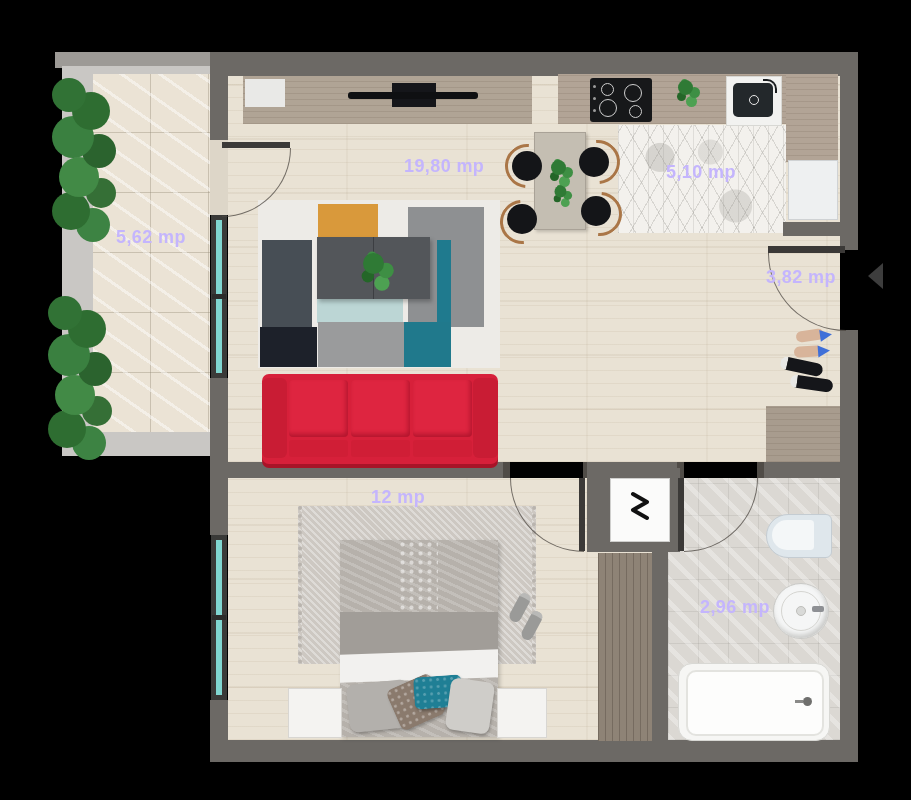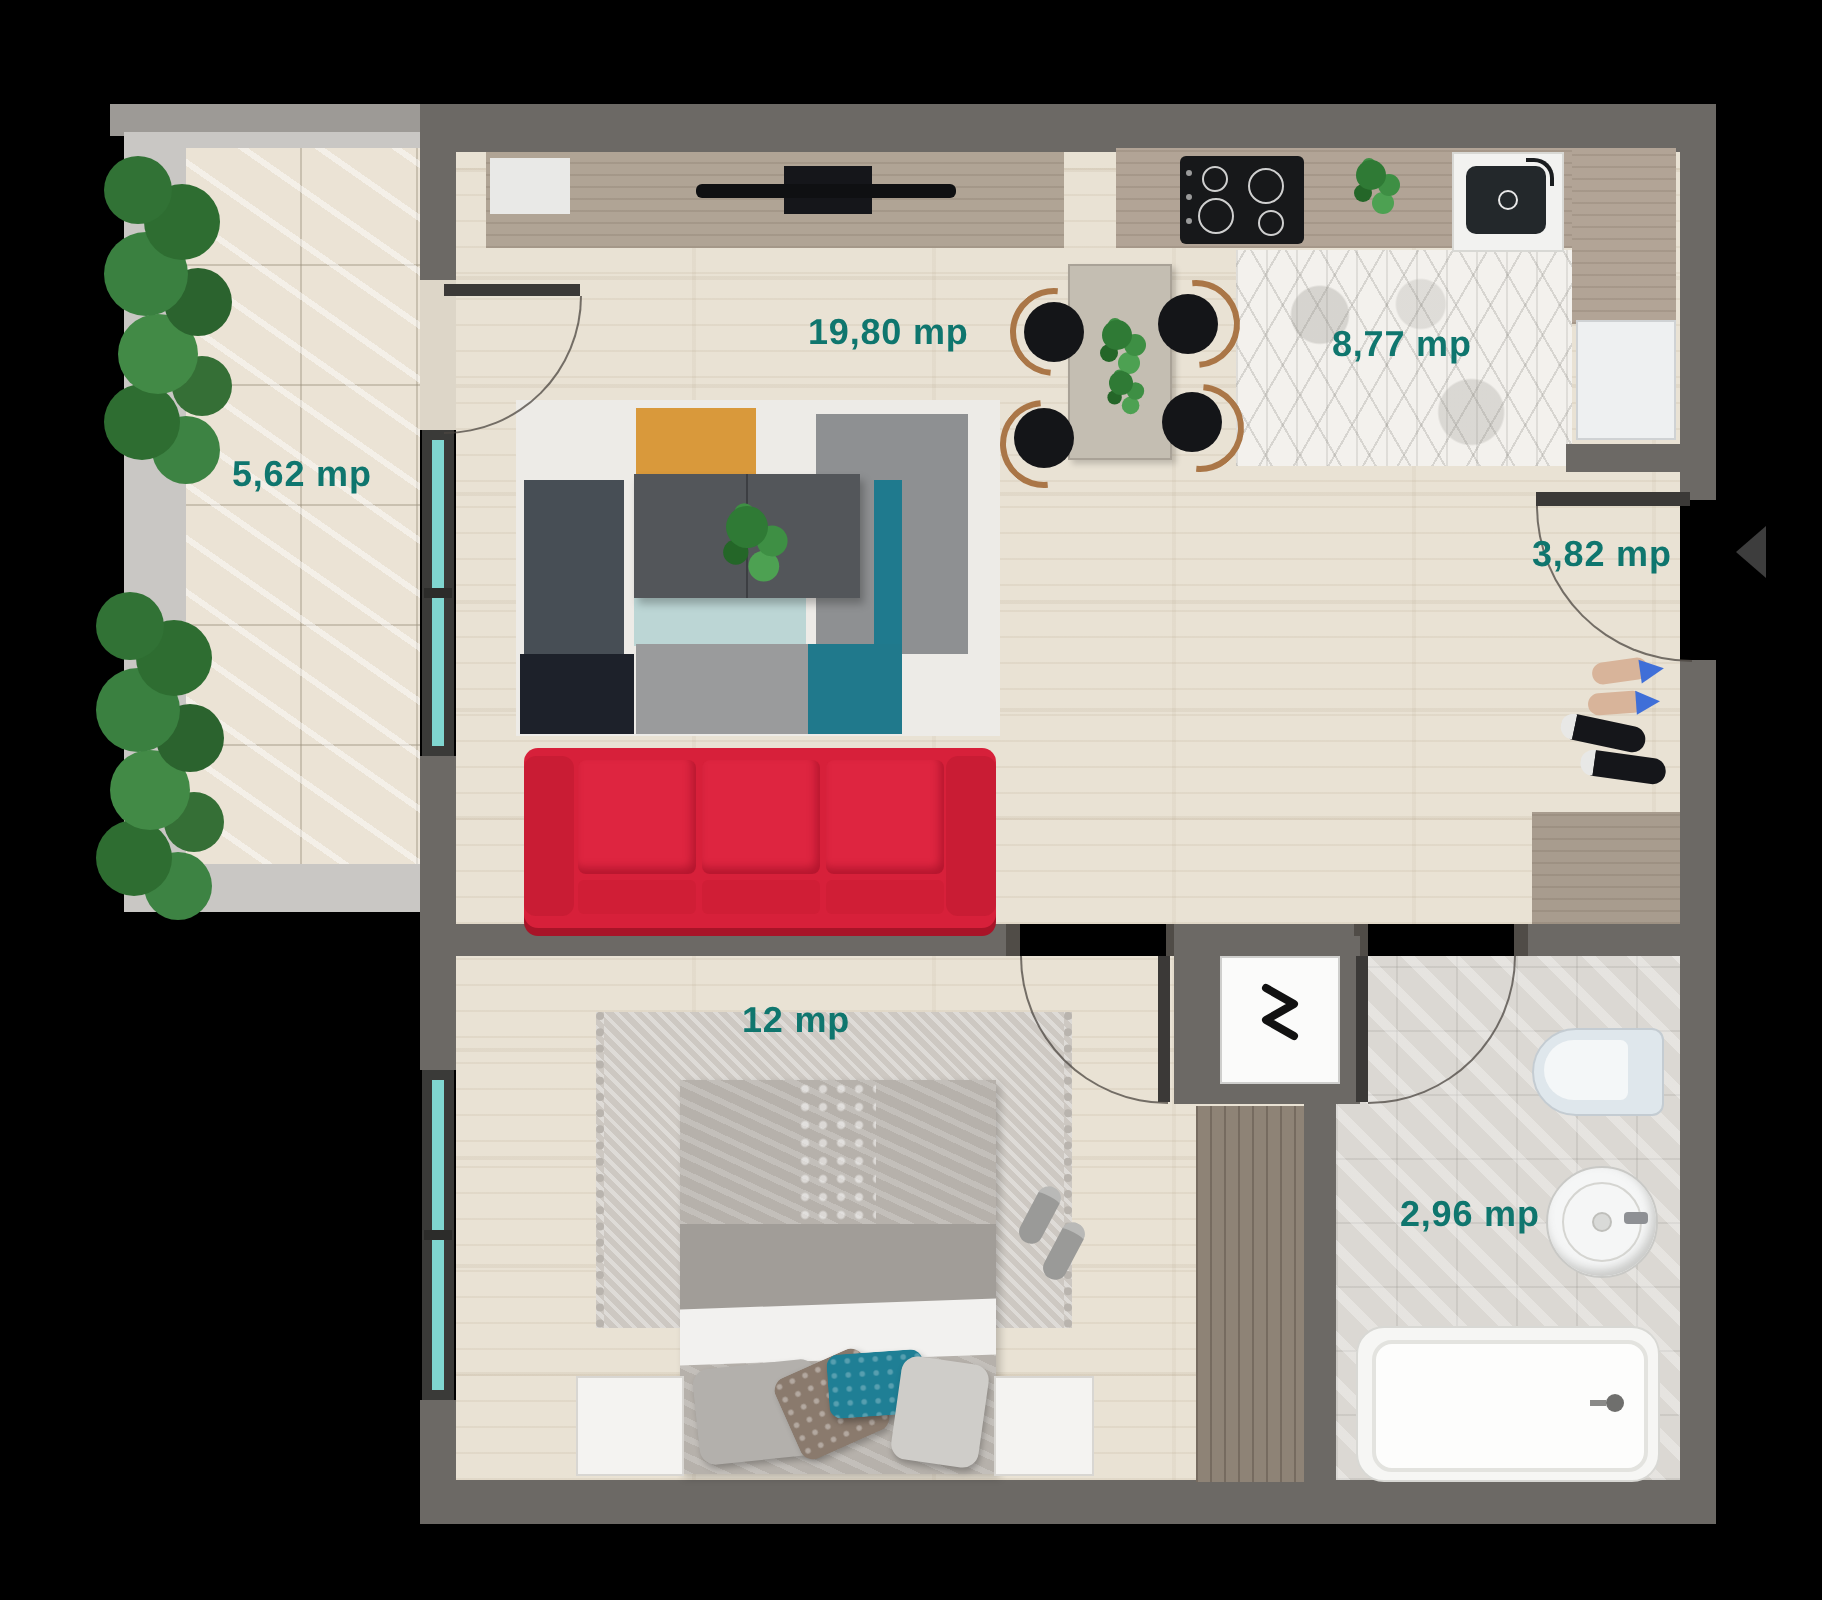--- a/index.html
+++ b/index.html
@@ -28,21 +28,21 @@
       repeating-linear-gradient(90deg, rgba(138,136,130,.18) 0 1px, transparent 1px 30px);}
   .balcony-tile{background-color:#ebe3d5;
     background-image:
       repeating-linear-gradient(35deg, rgba(255,255,255,.45) 0 3px, transparent 3px 22px),
       repeating-linear-gradient(90deg, transparent 0 57px, rgba(150,140,120,.40) 57px 58px),
       repeating-linear-gradient(0deg, transparent 0 59px, rgba(150,140,120,.40) 59px 60px);}
   .wood-furn{background-color:#b2a496;
     background-image:repeating-linear-gradient(0deg, rgba(90,75,60,.14) 0 1px, transparent 1px 6px);}
   .wood-vert{background-color:#8e8376;
     background-image:repeating-linear-gradient(90deg, rgba(55,45,38,.28) 0 1px, transparent 1px 7px);}
-  .label{position:absolute;color:#0f766e;font-size:18px;font-weight:600;letter-spacing:.4px;white-space:nowrap;}
+  .label{position:absolute;color:#c4b5fd;font-size:18px;font-weight:600;letter-spacing:.4px;white-space:nowrap;}
   .arc{position:absolute;border:1.6px solid rgba(75,70,64,.75);background:transparent;}
   .door-leaf{position:absolute;background:#3b3937;}
   .bush{position:absolute;border-radius:50%;}
   .bush-a{width:34px;height:34px;background:#317235;
     box-shadow:22px 16px 0 2px #2e6d31, 4px 42px 0 4px #3a8040, 30px 56px 0 0 #2b632e,
                10px 82px 0 3px #428a46, 32px 98px 0 -2px #356f36, 2px 116px 0 2px #2e6d31,
                24px 130px 0 0 #3d8343;}
   .plant-s{width:15px;height:15px;background:#2f7a35;border-radius:50%;position:absolute;
     box-shadow:9px 5px 0 -2px #3e8f44, -4px 9px 0 -3px #246628, 6px 14px 0 -2px #4da152, -1px -5px 0 -4px #3e8f44;}
   .chair{position:absolute;width:30px;height:30px;border-radius:50%;background:#141518;}
@@ -217,18 +217,18 @@
     <div class="abs" style="left:22px;top:22px;width:8px;height:8px;background:#d9dad8;border:1px solid #bfbfbb;border-radius:50%;"></div>
   </div>
   <div class="abs" style="left:678px;top:663px;width:150px;height:76px;background:#f6f6f4;border:1px solid #d8d8d4;border-radius:14px;">
     <div class="abs" style="left:7px;top:6px;width:134px;height:62px;background:#fdfdfc;border:2px solid #e3e3df;border-radius:10px;"></div>
     <div class="abs" style="left:124px;top:33px;width:9px;height:9px;background:#6f6f6d;border-radius:50%;"></div>
     <div class="abs" style="left:116px;top:36px;width:8px;height:3px;background:#8a8a88;"></div>
   </div>
 
   <span class="label" style="left:116px;top:227px;">5,62 mp</span>
   <span class="label" style="left:404px;top:156px;">19,80 mp</span>
-  <span class="label" style="left:666px;top:162px;">8,77 mp</span>
+  <span class="label" style="left:666px;top:162px;">5,10 mp</span>
   <span class="label" style="left:766px;top:267px;">3,82 mp</span>
-  <span class="label" style="left:371px;top:500px;">12 mp</span>
+  <span class="label" style="left:371px;top:487px;">12 mp</span>
   <span class="label" style="left:700px;top:597px;">2,96 mp</span>
 
 </div>
 
 </body></html>

